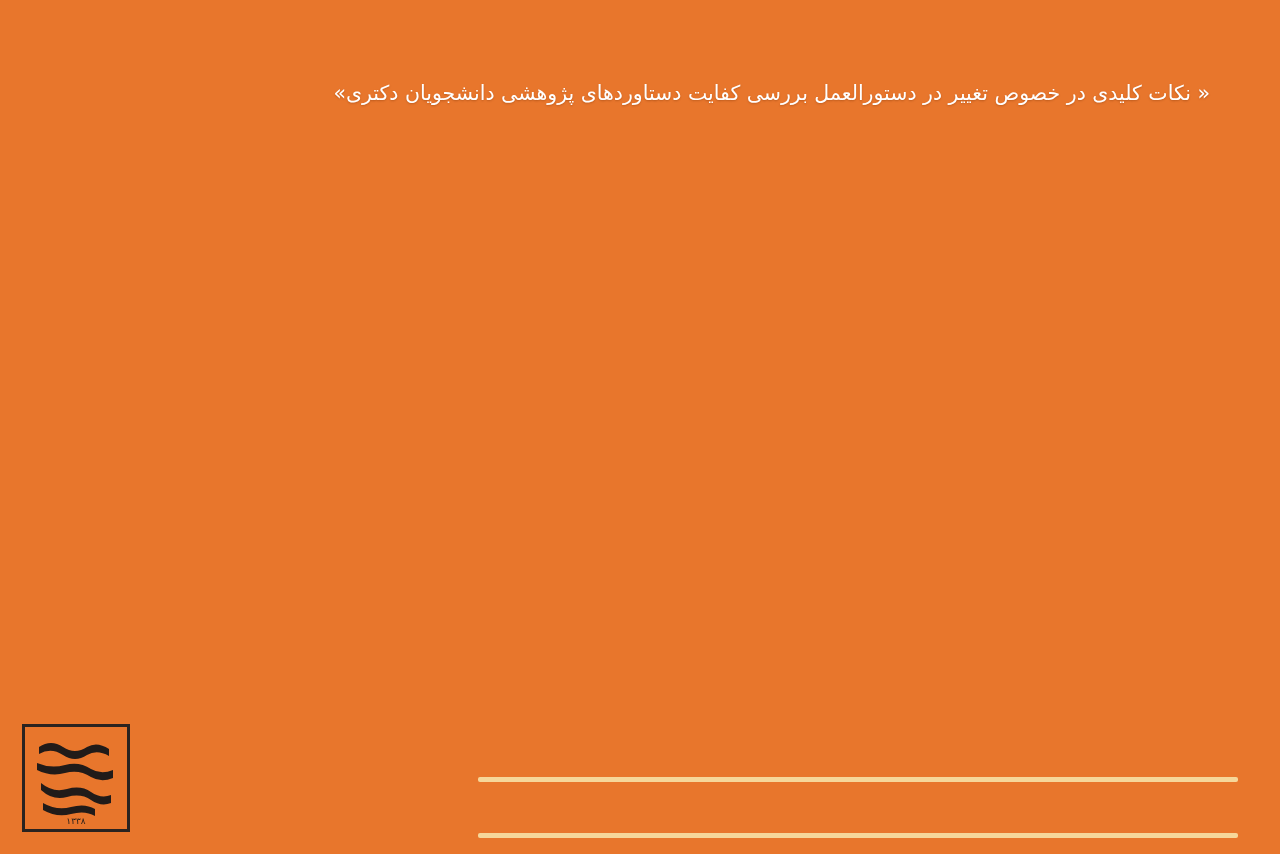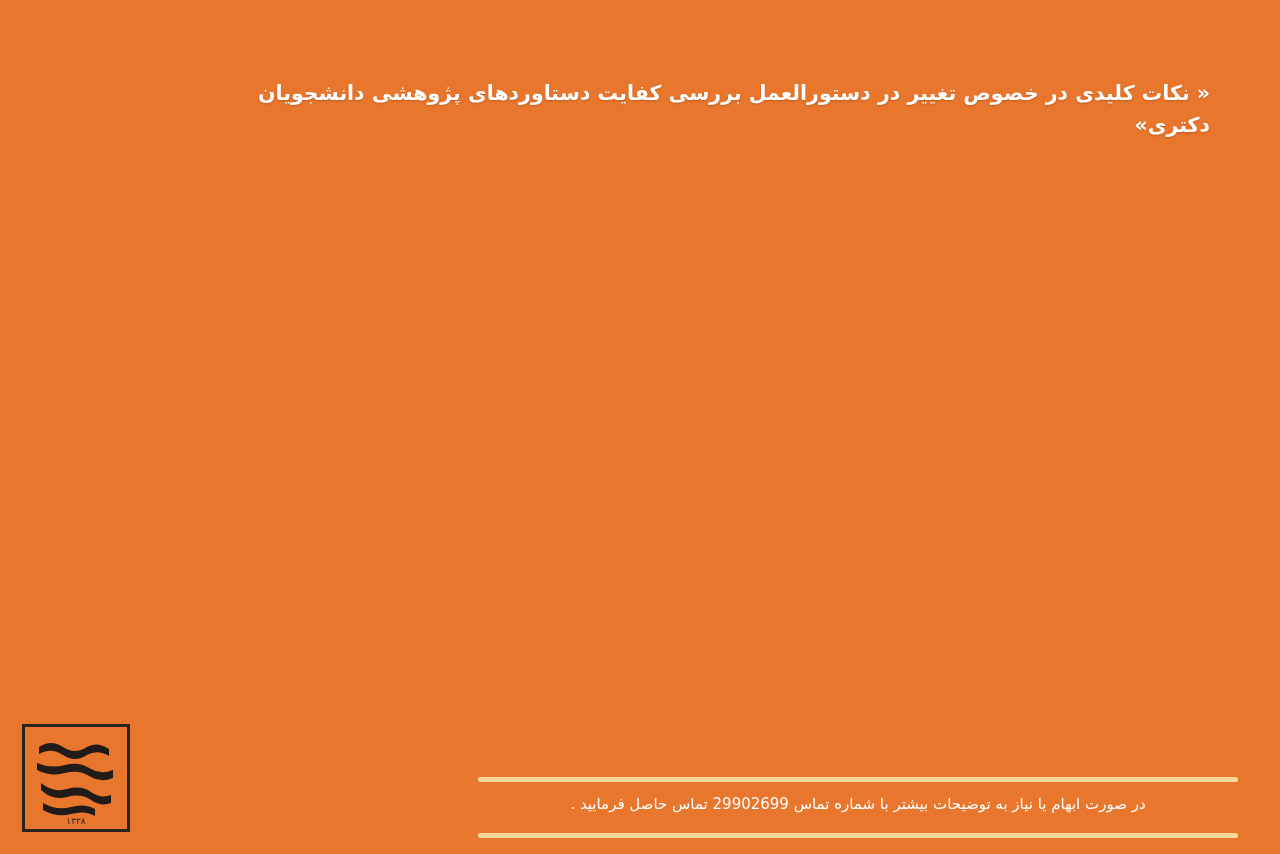--- a/index.html
+++ b/index.html
@@ -11,21 +11,21 @@
     position:relative;
   }
   #canvas{position:relative;width:1280px;height:854px;}
 
   
   .title{
     position:absolute;
     top:78px; right:70px; left:180px;
     color:#ffffff;
     font-size:20.5px;
-    font-weight:bold;
+    font-weight:normal;
     line-height:1.55;
     text-align:right;
     direction:rtl;
     text-shadow:0 1px 2px rgba(120,50,10,.35);
   }
 
   
   .row{position:absolute;}
 
   
@@ -82,21 +82,20 @@
   <div class="row">
     
     
   </div>
 
   <div class="row">
     
   </div>
 
   <div class="footer-line" style="top:777px; left:478px; width:760px;"></div>
-  <div class="footer-text" style="top:795px; left:478px;">در صورت ابهام یا نیاز به توضیحات بیشتر با شماره تماس 29902699 تماس حاصل فرمایید .</div>
   <div class="footer-line" style="top:833px; left:478px; width:760px;"></div>
 
   <div class="logo">
     <svg width="102" height="102" viewBox="0 0 102 102">
       <rect x="0" y="0" width="102" height="102" fill="#e8762c"></rect>
       <g fill="#211b19">
         <path d="M14 20 q12 -8 24 0 q12 8 24 0 q10 -6 22 2 l0 7 q-12 -7 -22 -1 q-12 8 -24 0 q-12 -8 -24 -1 z"></path>
         <path d="M12 36 q14 6 28 2 q14 -4 26 4 q10 6 22 1 l0 8 q-12 5 -22 -1 q-12 -8 -26 -4 q-14 4 -28 -3 z"></path>
         <path d="M16 56 q12 10 26 6 q14 -4 24 3 q10 7 20 3 l0 8 q-10 4 -20 -3 q-10 -7 -24 -3 q-14 4 -26 -7 z"></path>
         <path d="M18 76 q14 8 28 4 q14 -4 24 2 l0 7 q-10 -6 -24 -2 q-14 4 -28 -4 z"></path>

